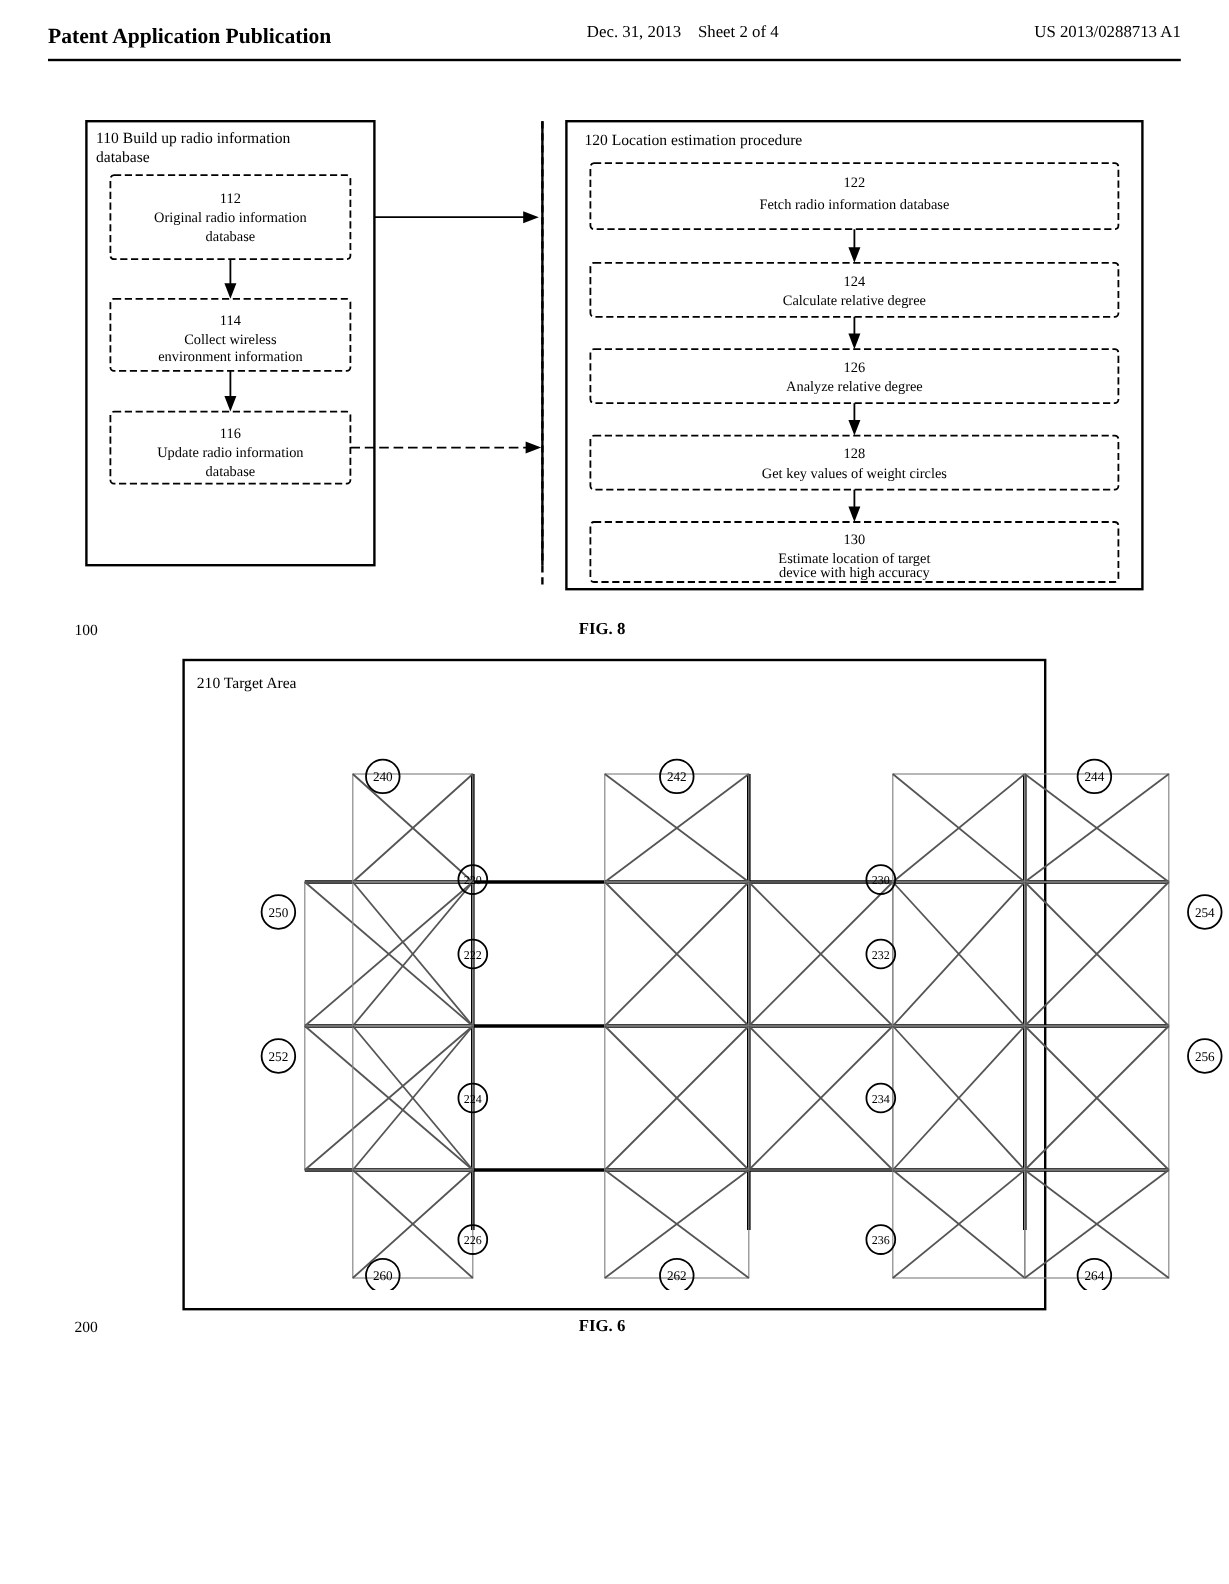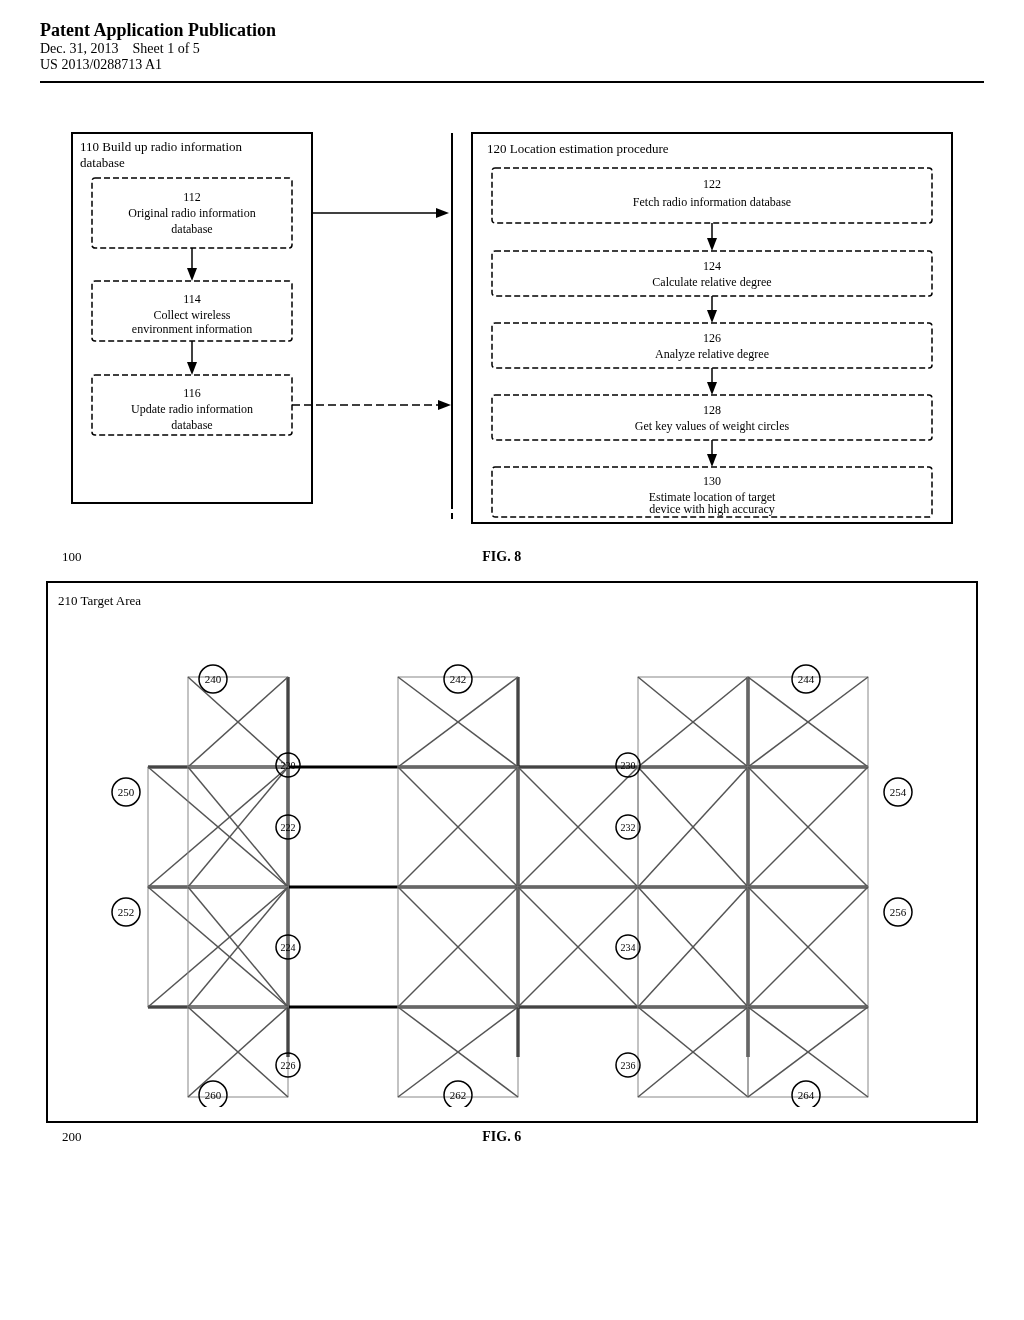--- a/index.html
+++ b/index.html
@@ -13,21 +13,20 @@
     }
 
     
     .header {
       display: flex;
       justify-content: space-between;
       align-items: flex-start;
       border-bottom: 2px solid #000;
       padding-bottom: 8px;
       margin-bottom: 30px;
-      flex-direction: column;
     }
     .header-left {
       font-size: 18px;
       font-weight: bold;
     }
     .header-center {
       font-size: 14px;
       text-align: center;
     }
     .header-right {
@@ -56,38 +55,38 @@
     }
     .fig-title {
       font-size: 14px;
       font-weight: bold;
       text-align: center;
     }
 
     
     .fig2-outer {
       border: 2px solid #000;
-      width: 932px;
+      width: 720px;
       margin: 0 auto;
       padding: 10px;
       position: relative;
     }
     .fig2-title {
       font-size: 13px;
       margin-bottom: 8px;
     }
   </style>
 </head>
 <body>
 
 <div class="header">
   <div class="header-left">Patent Application Publication</div>
   <div class="header-center">
     <span>Dec. 31, 2013</span>&nbsp;&nbsp;&nbsp;
-    <span>Sheet 1 of 5</span>
+    <span>Sheet 2 of 4</span>
   </div>
   <div class="header-right">US 2013/0288713 A1</div>
 </div>
 
 <svg class="svg-container" width="940" height="430" viewBox="0 0 940 430">
 
   <rect x="30" y="20" width="240" height="370" fill="none" stroke="#000" stroke-width="2"></rect>
   <text x="38" y="38" font-family="Times New Roman" font-size="13" font-weight="normal">110 Build up radio information</text>
   <text x="38" y="54" font-family="Times New Roman" font-size="13">database</text>
 

